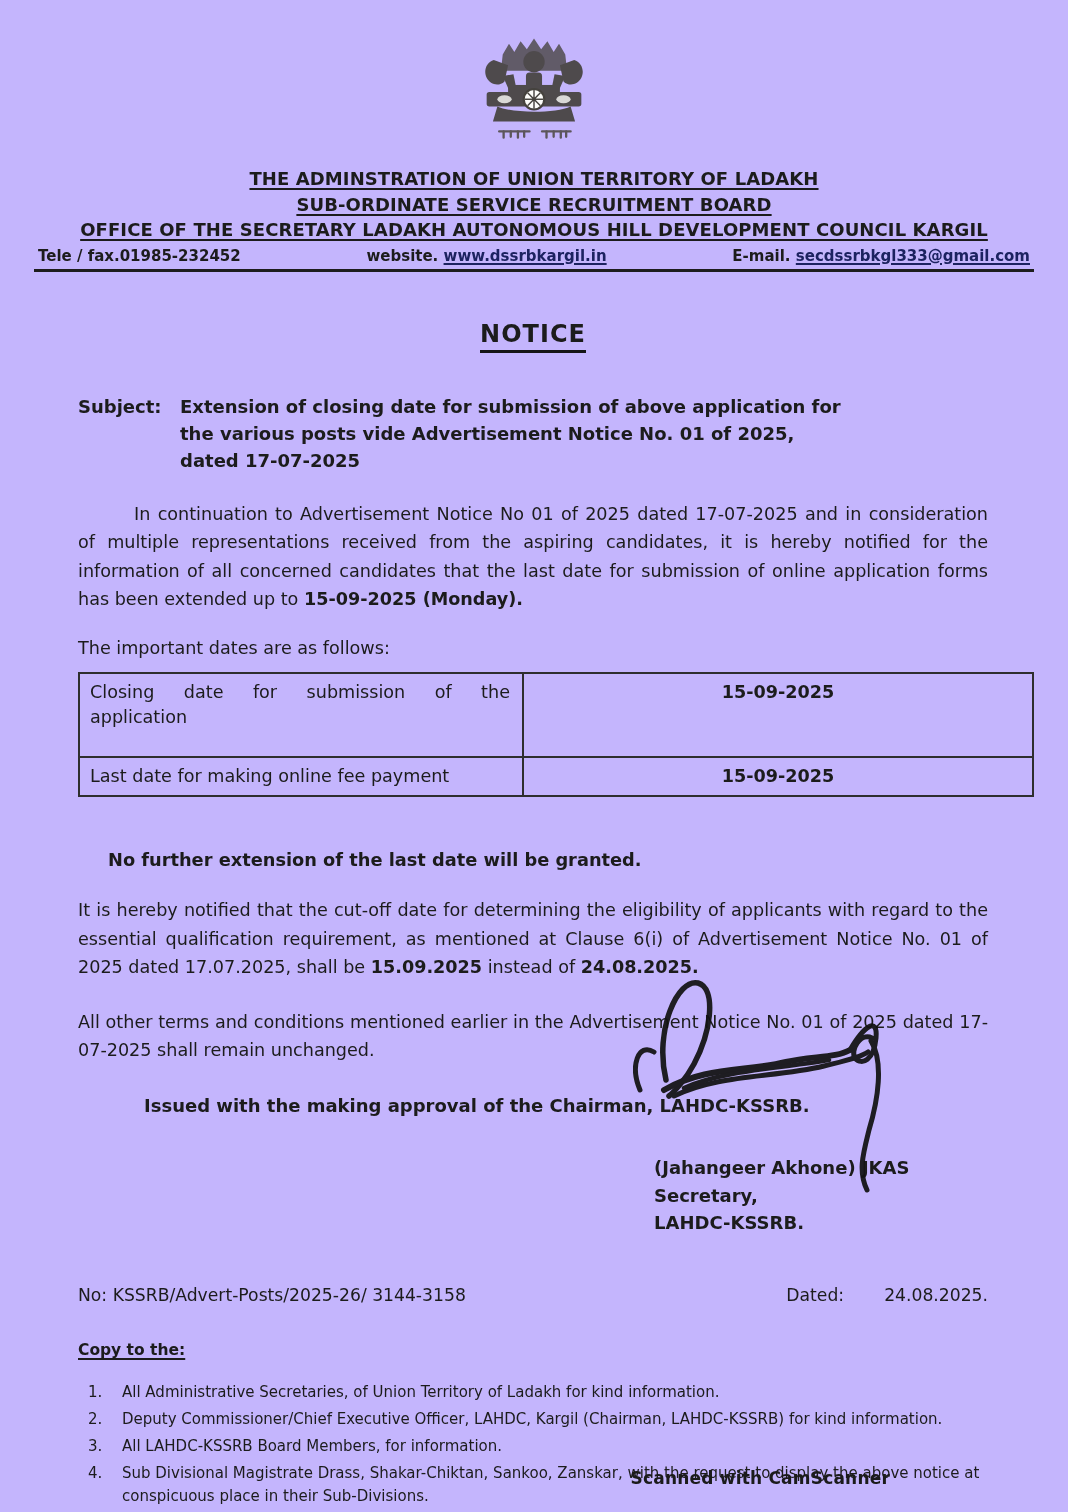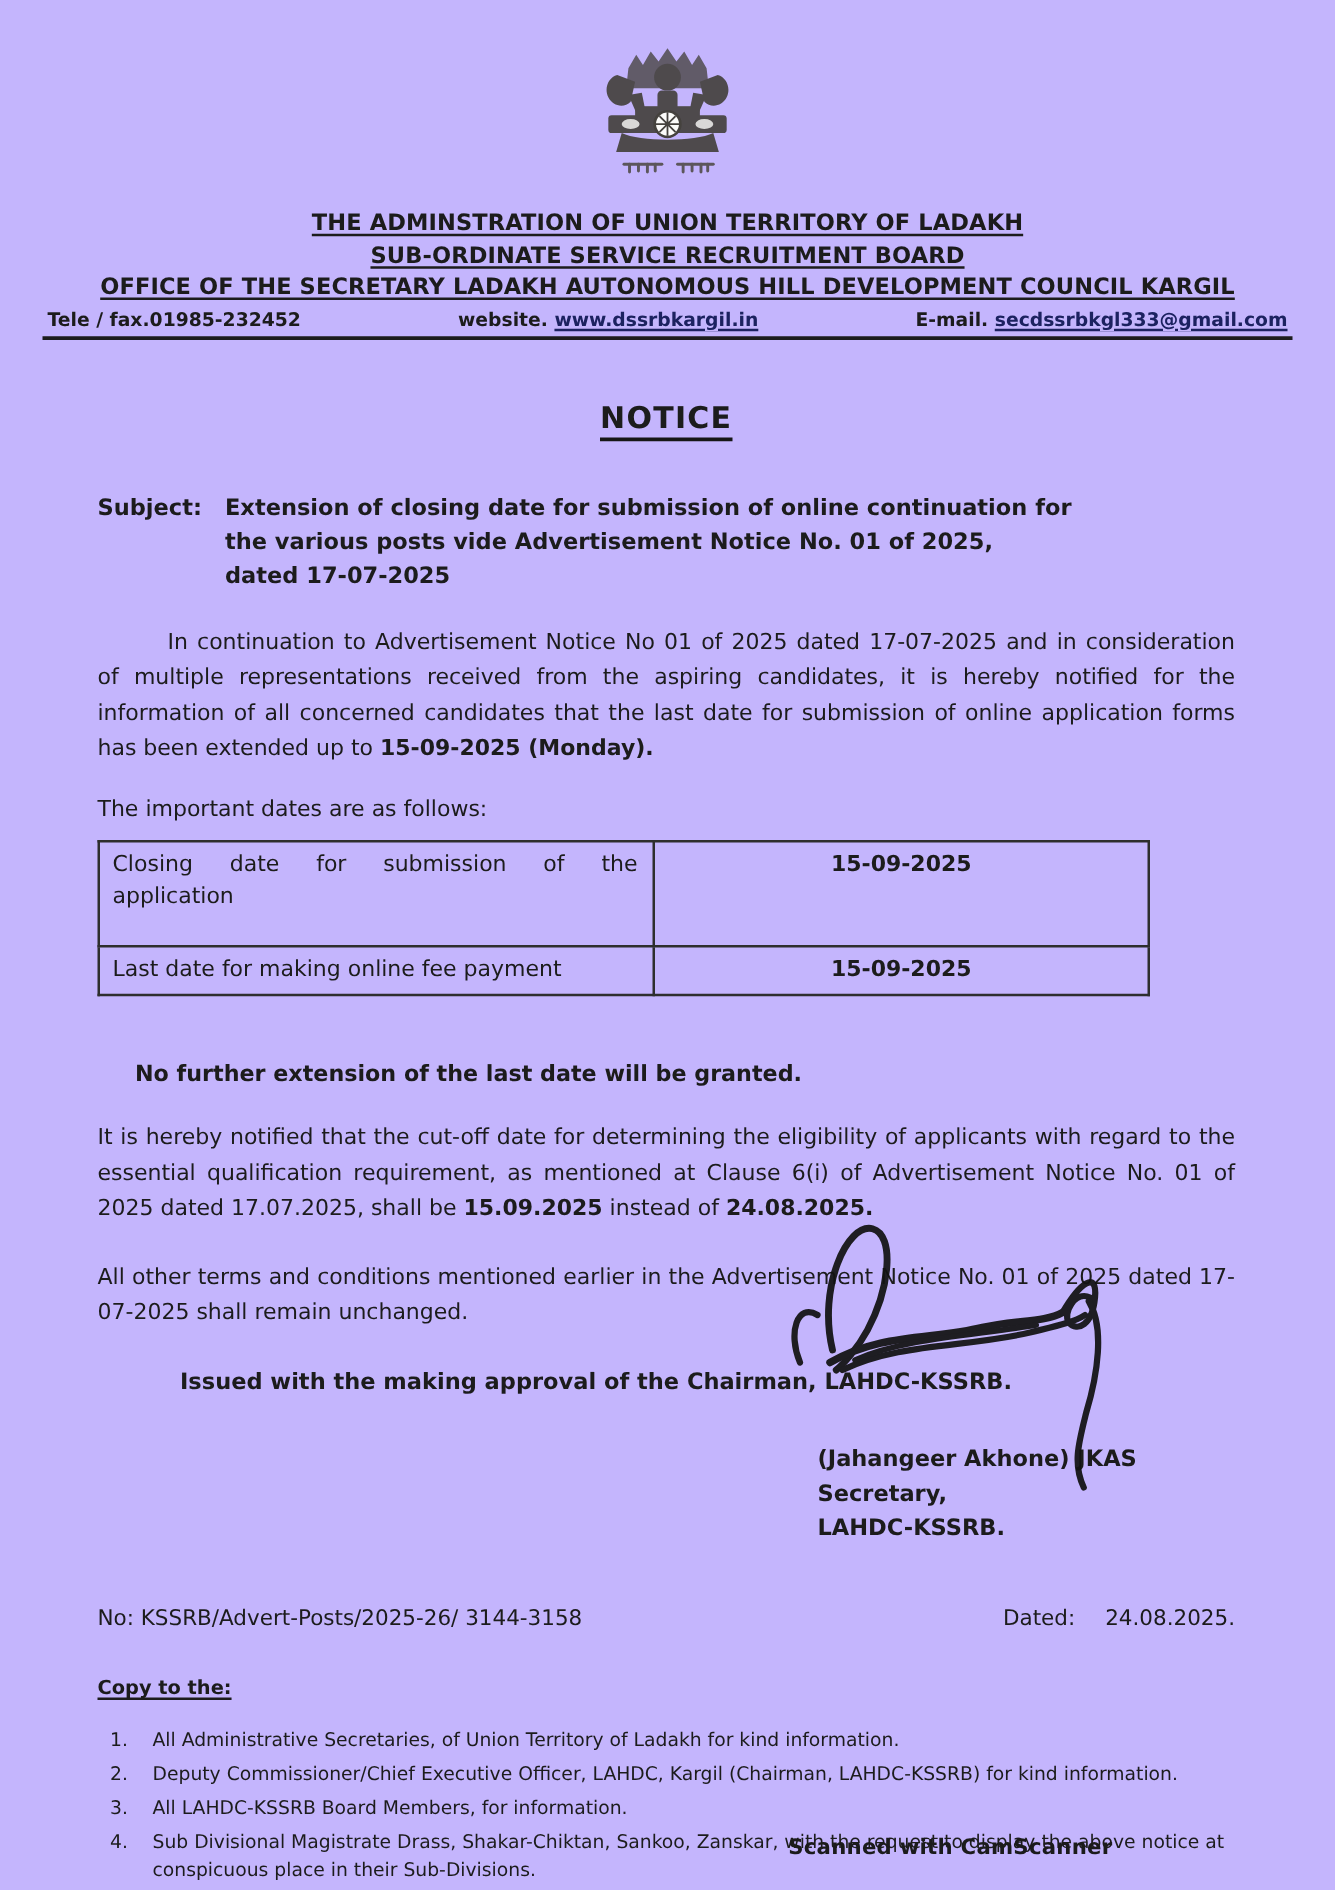--- a/index.html
+++ b/index.html
@@ -40,39 +40,39 @@
   .subject-lines div { white-space:nowrap; }
 
   .para { font-size:17.6px; line-height:1.62; text-align:justify; text-justify:inter-word; margin-top:26px; }
   .indent { text-indent:56px; }
   .b { font-weight:bold; }
 
   .dates-intro { font-size:17.6px; margin-top:24px; }
 
   table.dtable {
     border-collapse:collapse; margin-top:14px;
-    width:842px; font-size:17.6px; line-height:1.45;
+    width:956px; font-size:17.6px; line-height:1.45;
     border:2px solid #2a2a2a;
   }
   table.dtable td { border:2px solid #2e2e2e; vertical-align:top; }
   td.dlabel { width:420px; padding:6px 12px 6px 10px; }
   td.dvalue { text-align:center; font-weight:bold; padding:6px 10px; }
   tr.tall td { height:70px; }
   .just-line { text-align-last:justify; }
 
   .no-ext { font-weight:bold; font-size:17.8px; margin-top:52px; padding-left:8px;margin-left:22px; }
 
   .issued { font-weight:bold; font-size:18px; margin-top:30px; margin-left:66px; }
 
   .sig-block { margin-left:576px; margin-top:38px; font-weight:bold; font-size:18px; line-height:1.55; position:relative; z-index:2; }
 
   .signature-svg { position:absolute; left:622px; top:968px; z-index:3; pointer-events:none; }
 
   .ref-row { display:flex; justify-content:space-between; align-items:baseline; margin-top:48px; font-size:17.2px; }
-  .ref-right { display:flex; gap:24px; }
+  .ref-right { display:flex; gap:40px; }
 
   .copy-heading {
     font-weight:bold; font-size:15.5px; margin-top:36px;
     text-decoration:underline; text-decoration-thickness:2px; text-underline-offset:3px;
   }
   .copy-list { margin-top:22px; font-size:15px; line-height:1.52; }
   .copy-item { display:grid; grid-template-columns:44px 1fr; margin-bottom:4px; }
   .copy-item .num { padding-left:10px; }
 
   .scanner-credit {
@@ -151,21 +151,21 @@
 
   <div class="content">
 
     <div class="notice-wrap">
       <div class="notice-title">NOTICE</div>
     </div>
 
     <div class="subject">
       <div class="subject-label">Subject:</div>
       <div class="subject-lines">
-        <div>Extension of closing date for submission of online continuation for</div>
+        <div>Extension of closing date for submission of above application for</div>
         <div>the various posts vide Advertisement Notice No. 01 of 2025,</div>
         <div>dated 17-07-2025</div>
       </div>
     </div>
 
     <div class="para indent"><span>In continuation to Advertisement Notice No 01 of 2025 dated 17-07-2025 and in consideration of multiple representations received from the aspiring candidates, it is hereby notified for the information of all concerned candidates that the last date for submission of online application forms has been extended up to </span><span class="b">15-09-2025 (Monday).</span></div>
 
     <div class="dates-intro">The important dates are as follows:</div>
 
     <table class="dtable">

